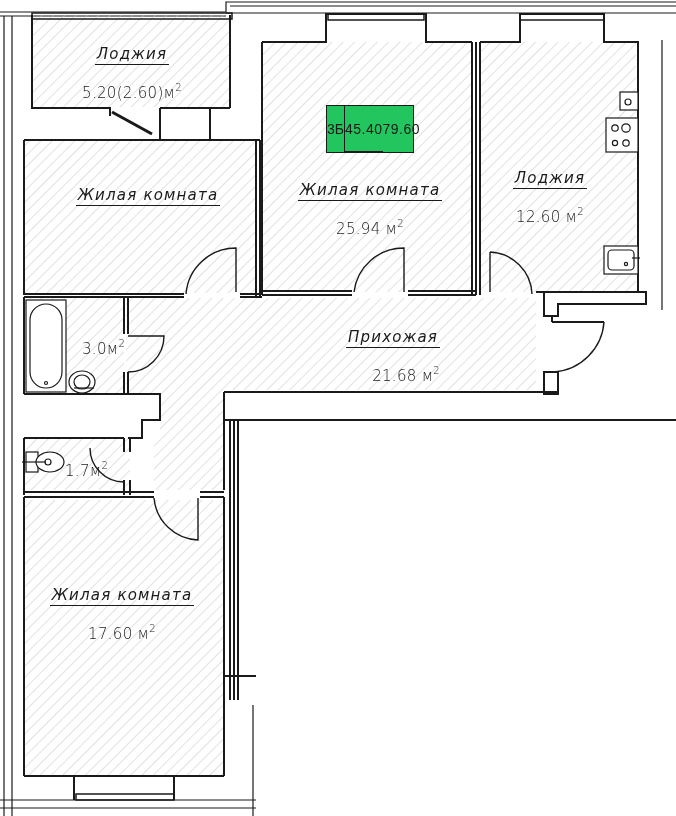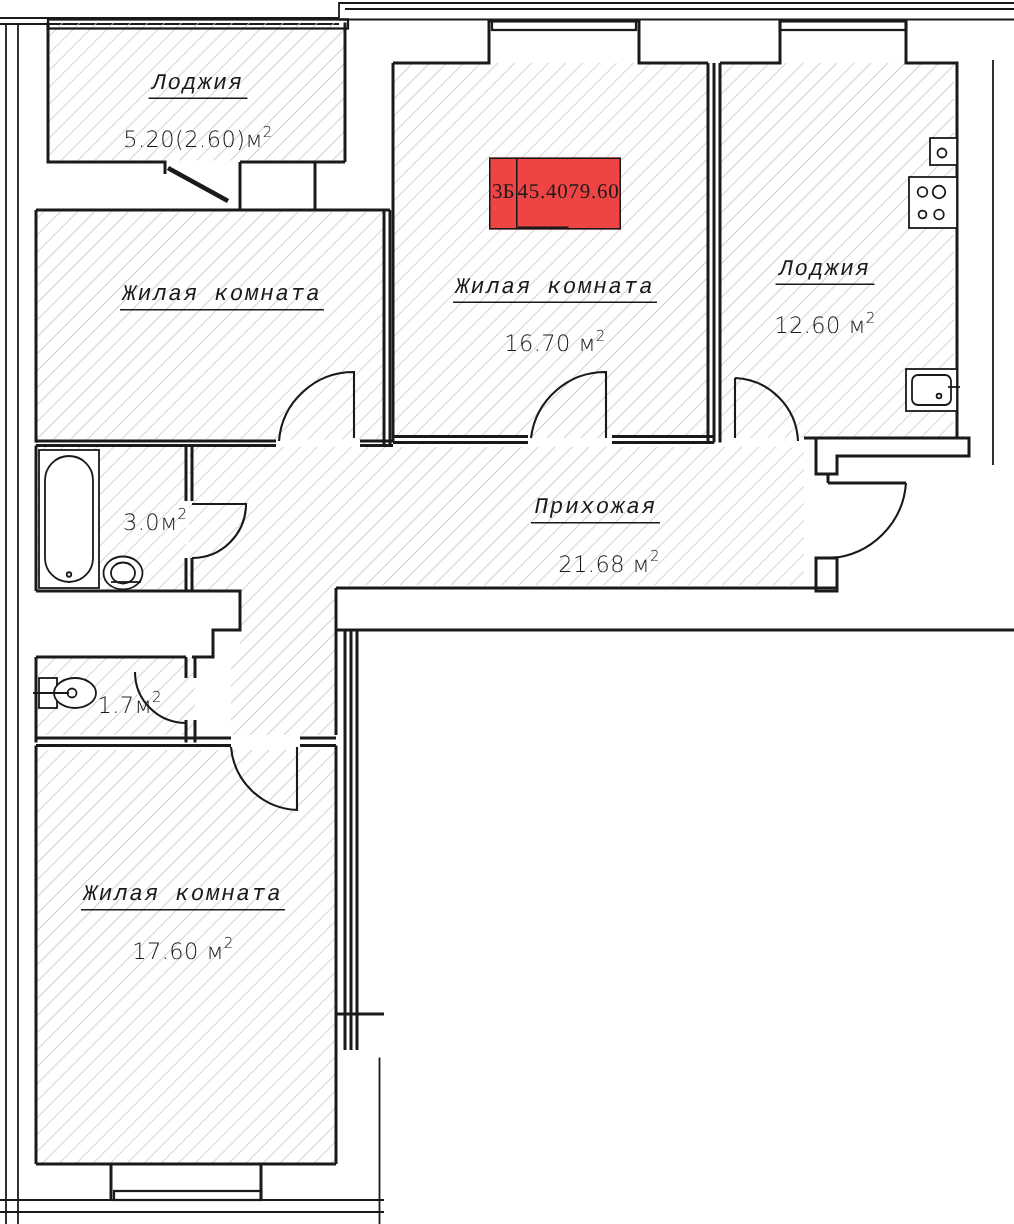--- a/index.html
+++ b/index.html
@@ -1,22 +1,22 @@
 <!DOCTYPE html>
 <html><head>
 <meta charset="utf-8">
 <style>
   html, body { margin:0; padding:0; background:#ffffff; }
   body { width:676px; height:816px; position:relative; overflow:hidden; font-family:"DejaVu Sans", sans-serif; }
   #plan { position:absolute; left:0; top:0; }
   .lbl { position:absolute; color:#1a1a1a; text-align:center; white-space:nowrap; font-family:"DejaVu Sans", sans-serif; font-weight:300; font-style:italic; }
-  .name { font-size:15px; letter-spacing:1.2px; border-bottom:1px solid #1a1a1a; display:inline-block; padding:0 2px 1px 2px; font-style:italic;font-family:Liberation Mono, monospace; }
+  .name { font-size:15px; letter-spacing:1.2px; border-bottom:1px solid #1a1a1a; display:inline-block; padding:0 2px 1px 2px; font-style:italic; }
   .area { font-size:15px; letter-spacing:0.3px; display:block; margin-top:17px; font-style:normal; }
   .area sup { font-size:10px; vertical-align:7px; }
-  .badge { position:absolute; left:326px; top:105px; width:86px; height:46px; border:1.3px solid #1a1a1a; display:flex; font-family:Liberation Serif, serif; color:#1a1a1a; background:#ef4444; }
+  .badge { position:absolute; left:326px; top:105px; width:86px; height:46px; border:1.3px solid #1a1a1a; display:flex; font-family:Liberation Sans, sans-serif; color:#1a1a1a; background:#22c55e; }
   .badge .code { width:26px; border-right:1.3px solid #1a1a1a; display:flex; align-items:center; justify-content:center; font-size:14px; }
   .badge .vals { flex:1; display:flex; flex-direction:row; }
   .badge .vals div { flex:1; display:flex; align-items:center; justify-content:center; font-size:14px; letter-spacing:0.5px; }
   .badge .vals div:first-child { border-bottom:1.3px solid #1a1a1a; }
 </style>
 </head>
 <body>
 
 <svg id="plan" width="676" height="816" viewBox="0 0 676 816" xmlns="http://www.w3.org/2000/svg">
   <defs>
@@ -181,21 +181,21 @@
 <div class="badge">
   <div class="code">3Б</div>
   <div class="vals">
     <div>45.40</div>
     <div>79.60</div>
   </div>
 </div>
 
 <div class="lbl" style="left:288px; top:180px; width:164px;">
   <span class="name">Жилая комната</span>
-  <span class="area"><span>16.70 м</span><sup>2</sup></span>
+  <span class="area"><span>25.94 м</span><sup>2</sup></span>
 </div>
 
 <div class="lbl" style="left:500px; top:168px; width:100px;">
   <span class="name">Лоджия</span>
   <span class="area"><span>12.60 м</span><sup>2</sup></span>
 </div>
 
 <div class="lbl" style="left:320px; top:327px; width:120px;text-align:right;">
   <span class="name">Прихожая</span>
   <span class="area"><span>21.68 м</span><sup>2</sup></span>

